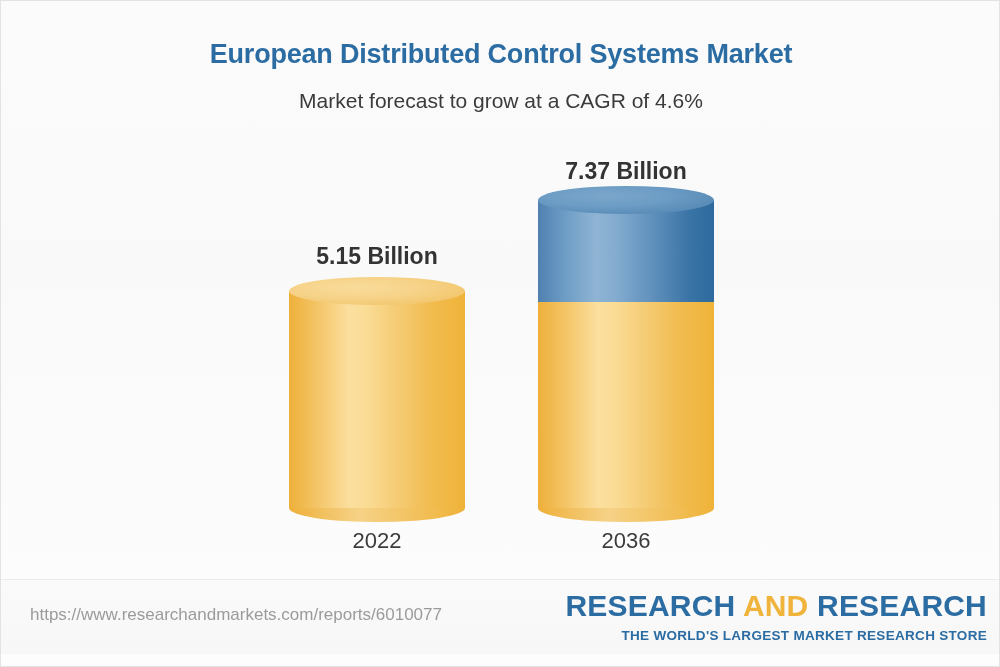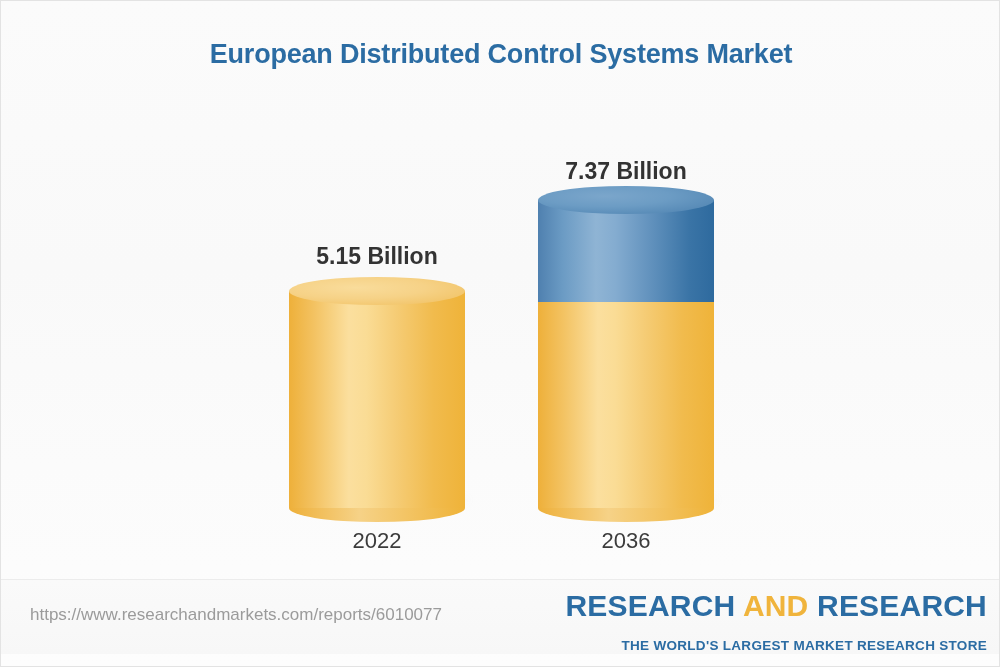--- a/index.html
+++ b/index.html
@@ -180,34 +180,35 @@
   .logo-main {
     font-size: 30px;
     font-weight: bold;
     letter-spacing: 0.2px;
     line-height: 1.05;
     color: #2b6ca3;
     white-space: nowrap;
   }
   .logo-and { color: #f0b43c; }
   .logo-tag {
-    margin-top: 16px;
+    margin-top: 6px;
     font-size: 13.5px;
     font-weight: bold;
     letter-spacing: 0.3px;
     color: #2b6ca3;
     white-space: nowrap;
   }
 </style>
 </head>
 <body>
 
 <div class="canvas">
 
   <div class="title">European Distributed Control Systems Market</div>
+  <div class="subtitle">Market forecast to grow at a CAGR of 4.6%</div>
 
   <div class="plot">
 
     <div class="bar-group" style="left:288px; width:176px; height:592px;">
 
       <div class="value-label" style="top:248px;">5.15 Billion</div>
 
       <div class="cylinder" style="left:0; width:176px; height:217px; bottom:79px;">
         <div class="cyl-shadow"></div>
         <div class="seg" style="bottom:0; height:217px;">

